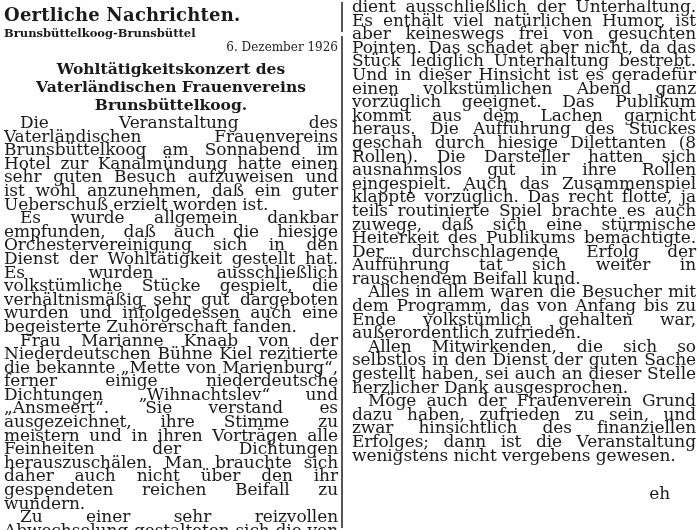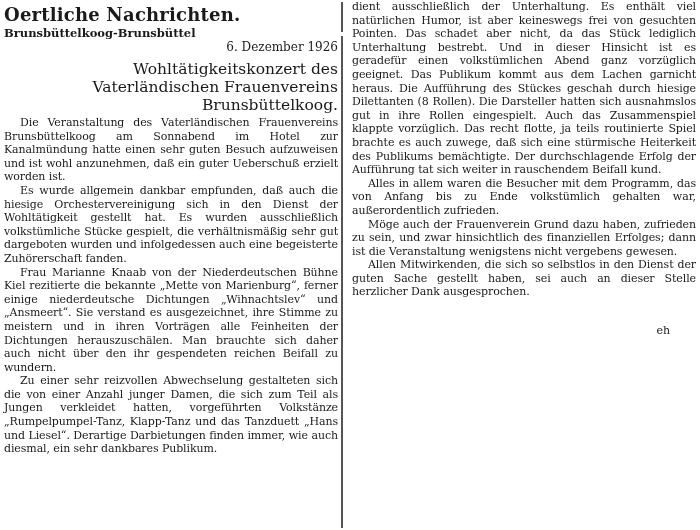--- a/index.html
+++ b/index.html
@@ -5,22 +5,22 @@
   html, body { margin:0; padding:0; background:#ffffff; }
   body { width:700px; height:530px; position:relative; overflow:hidden;
          font-family:"DejaVu Serif", serif; color:#1a1a1a; }
   .col { position:absolute; top:0; }
   .col-left { left:4px; width:334px; }
   .col-right { left:352px; width:344px; }
   .divider { position:absolute; left:341px; width:2px; background:#555; }
   .section-title { text-align:left; font-weight:bold; font-size:18px; line-height:22px; margin-top:4px; letter-spacing:0.2px; }
   .place { text-align:left; font-weight:bold; font-size:11.5px; line-height:14px; }
   .date { text-align:right; font-size:12px; line-height:14px; }
-  .headline { text-align:right; font-weight:normal; font-size:15.5px; line-height:18px; margin-top:6px; margin-bottom:2px; }
-  p { margin:0; font-size:11px; line-height:13.6px; text-align:justify; text-indent:16px; letter-spacing:-0.1px; }
+  .headline { text-align:center; font-weight:bold; font-size:15.5px; line-height:18px; margin-top:6px; margin-bottom:2px; }
+  p { margin:0; font-size:17px; line-height:13.6px; text-align:justify; text-indent:16px; letter-spacing:-0.1px; }
   p.cont { text-indent:0; }
   .sig { text-align:right; padding-right:26px;margin-top:25px; }
 </style>
 </head>
 <body>
 
 <div class="divider" style="top:2px;height:30px;"></div>
 <div class="divider" style="top:36px;height:492px;"></div>
 
 <div class="col col-left">
@@ -31,16 +31,16 @@
   <p>Die Veranstaltung des Vaterländischen Frauenvereins Brunsbüttelkoog am Sonnabend im Hotel zur Kanalmündung hatte einen sehr guten Besuch aufzuweisen und ist wohl anzunehmen, daß ein guter Ueberschuß erzielt worden ist.</p>
   <p>Es wurde allgemein dankbar empfunden, daß auch die hiesige Orchestervereinigung sich in den Dienst der Wohltätigkeit gestellt hat. Es wurden ausschließlich volkstümliche Stücke gespielt, die verhältnismäßig sehr gut dargeboten wurden und infolgedessen auch eine begeisterte Zuhörerschaft fanden.</p>
   <p>Frau Marianne Knaab von der Niederdeutschen Bühne Kiel rezitierte die bekannte „Mette von Marienburg“, ferner einige niederdeutsche Dichtungen „Wihnachtslev“ und „Ansmeert“. Sie verstand es ausgezeichnet, ihre Stimme zu meistern und in ihren Vorträgen alle Feinheiten der Dichtungen herauszuschälen. Man brauchte sich daher auch nicht über den ihr gespendeten reichen Beifall zu wundern.</p>
   <p>Zu einer sehr reizvollen Abwechselung gestalteten sich die von einer Anzahl junger Damen, die sich zum Teil als Jungen verkleidet hatten, vorgeführten Volkstänze „Rumpelpumpel-Tanz, Klapp-Tanz und das Tanzduett „Hans und Liesel“. Derartige Darbietungen finden immer, wie auch diesmal, ein sehr dankbares Publikum.</p>
 
 </div>
 
 <div class="col col-right">
   <p class="cont">dient ausschließlich der Unterhaltung. Es enthält viel natürlichen Humor, ist aber keineswegs frei von gesuchten Pointen. Das schadet aber nicht, da das Stück lediglich Unterhaltung bestrebt. Und in dieser Hinsicht ist es geradefür einen volkstümlichen Abend ganz vorzüglich geeignet. Das Publikum kommt aus dem Lachen garnicht heraus. Die Aufführung des Stückes geschah durch hiesige Dilettanten (8 Rollen). Die Darsteller hatten sich ausnahmslos gut in ihre Rollen eingespielt. Auch das Zusammenspiel klappte vorzüglich. Das recht flotte, ja teils routinierte Spiel brachte es auch zuwege, daß sich eine stürmische Heiterkeit des Publikums bemächtigte. Der durchschlagende Erfolg der Aufführung tat sich weiter in rauschendem Beifall kund.</p>
   <p>Alles in allem waren die Besucher mit dem Programm, das von Anfang bis zu Ende volkstümlich gehalten war, außerordentlich zufrieden.</p>
+  <p>Allen Mitwirkenden, die sich so selbstlos in den Dienst der guten Sache gestellt haben, sei auch an dieser Stelle herzlicher Dank ausgesprochen.</p>
   <p>Möge auch der Frauenverein Grund dazu haben, zufrieden zu sein, und zwar hinsichtlich des finanziellen Erfolges; dann ist die Veranstaltung wenigstens nicht vergebens gewesen.</p>
-  <p>Allen Mitwirkenden, die sich so selbstlos in den Dienst der guten Sache gestellt haben, sei auch an dieser Stelle herzlicher Dank ausgesprochen.</p>
   <p class="cont sig">eh</p>
 </div>
 
 </body></html>

